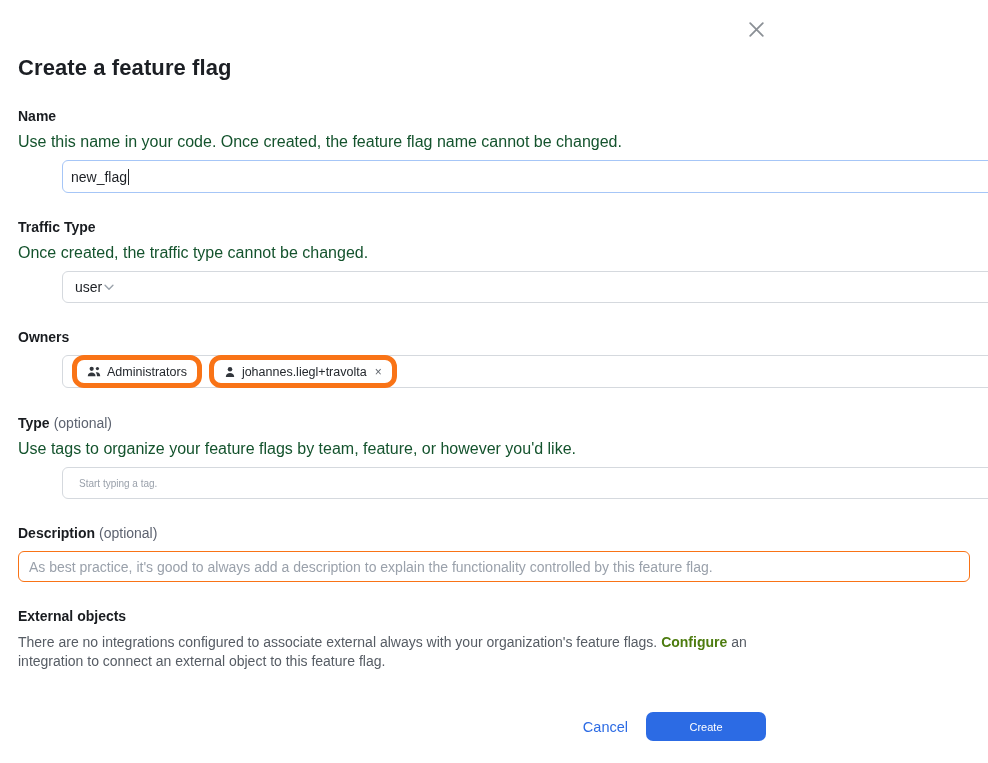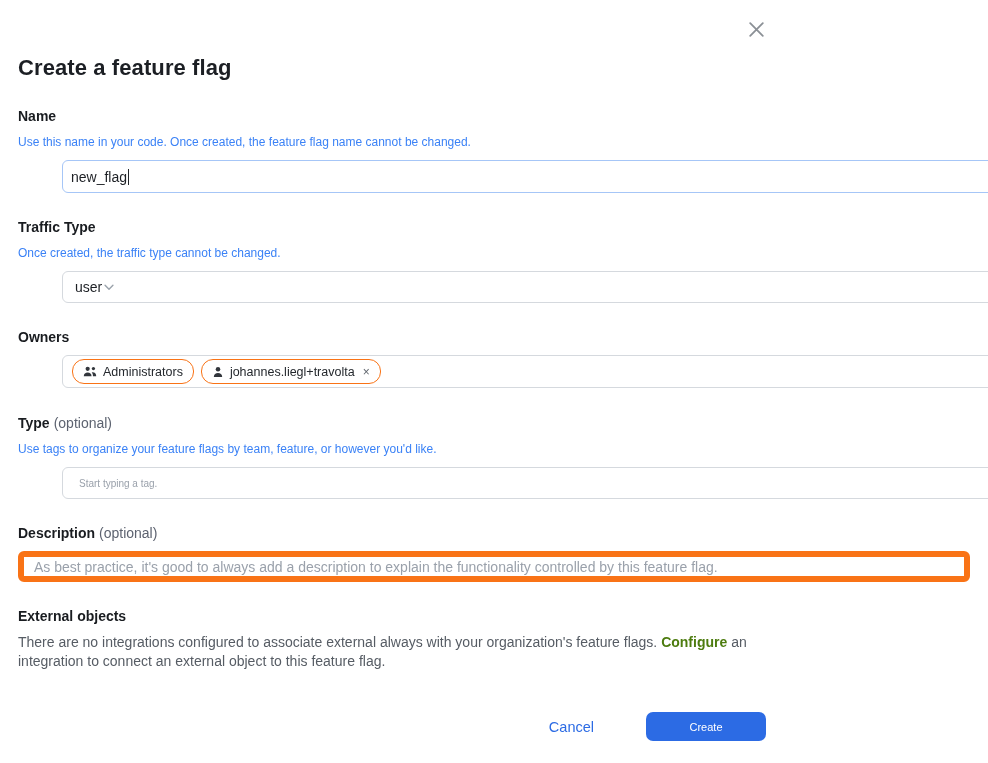--- a/index.html
+++ b/index.html
@@ -53,23 +53,23 @@
     color: #191c20;
   }
   .optional {
     font-weight: 400;
     color: #5d6samp370;
     color: #5d6370;
     margin-left: 4px;
   }
   .field-help {
     margin-top: 8px;
-    font-size: 12px;
+    font-size: 16px;
     line-height: 18px;
-    color: #3b82f6;
+    color: #14532d;
   }
   
   .text-input, .select-box, .multi-select, .plain-input-wrap {
     box-sizing: border-box;
     width: 952px;
     border: 1px solid #d5d9de;
     border-radius: 6px;
     background: #ffffff;
     display: flex;
     align-items: center;
@@ -103,21 +103,21 @@
     justify-content: space-between;
     cursor: pointer;
   }
   .chips { display: flex; align-items: center; gap: 7px; }
   .chip {
     display: inline-flex;
     align-items: center;
     gap: 6px;
     height: 23px;
     padding: 0 10px;
-    border: 1px solid #f97316;
+    border: 5px solid #f97316;
     border-radius: 12px;
     background: #ffffff;
     font-size: 12.5px;
     color: #24282d;
     white-space: nowrap;
   }
   .chip .remove-x {
     display: inline-flex;
     align-items: center;
     justify-content: center;
@@ -137,21 +137,21 @@
     color: #1d2025;
     flex: 1;
     height: 30px;
     padding: 0 12px 0 16px;
   }
   .plain-input-wrap input::placeholder { color: #9aa1ab; opacity: 1; }
   .desc-input {
     box-sizing: border-box;
     width: 952px;
     height: 31px;
-    border: 6px solid #f97316;
+    border: 1px solid #f97316;
     border-radius: 6px;
     font-family: "Liberation Sans", "DejaVu Sans", sans-serif;
     font-size: 14px;
     padding: 0 10px;
     color: #1d2025;
   }
   .desc-input::placeholder { color: #9aa1ab; opacity: 1; }
   .ext-text {
     margin-top: 8px;
     font-size: 14px;
@@ -163,21 +163,21 @@
     color: #4d7c0f;
     font-weight: 700;
     text-decoration: none;
     cursor: pointer;
     margin-top: 25px;
   }
   .footer {
     margin-top: 42px;
     display: flex;
     justify-content: flex-end;
-    gap: 42px;
+    gap: 8px;
   }
   .cancel-btn {
     background: none;
     border: none;
     color: #2c6be4;
     font-size: 14.5px;
     font-family: "Liberation Sans", "DejaVu Sans", sans-serif;
     cursor: pointer;
     padding: 6px 10px;
   }

